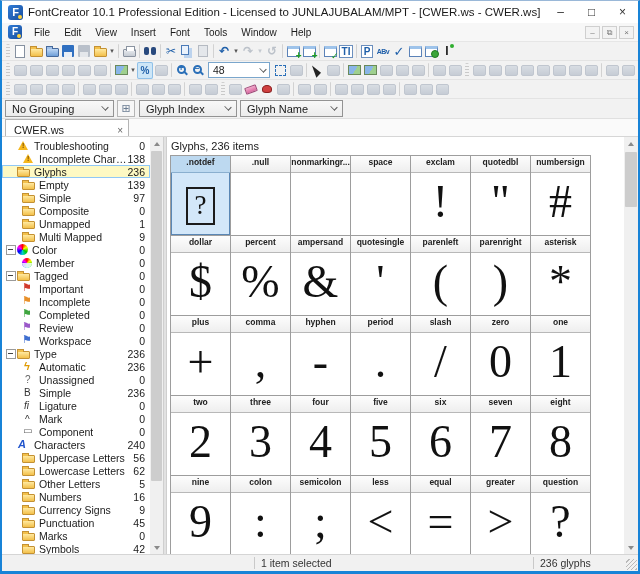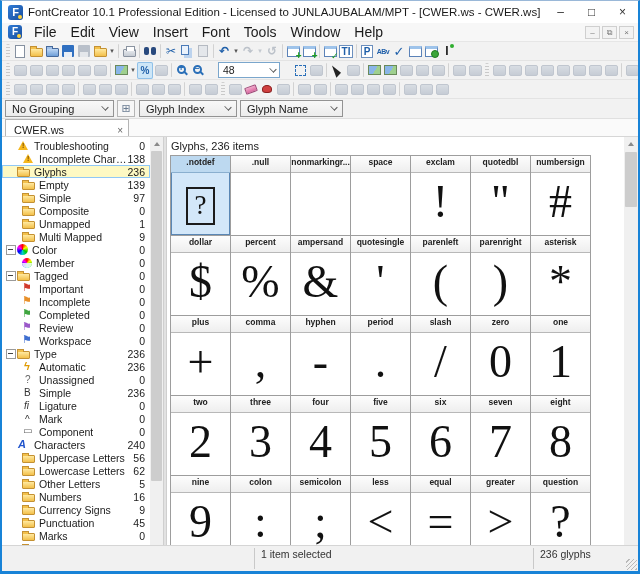--- a/index.html
+++ b/index.html
@@ -12,21 +12,21 @@
   .titlebar{position:absolute;left:0;top:0;right:0;height:22px;background:#fff;display:flex;align-items:center;}
   .applogo{width:15px;height:15px;margin:0 5px 0 6px;background:linear-gradient(135deg,#2f7bd6,#1a4f9e);
            border-radius:3px;color:#fff;font-weight:bold;font-size:11px;line-height:15px;text-align:center;position:relative;flex:none;}
   .applogo::after{content:"";position:absolute;right:1px;bottom:1px;width:4px;height:4px;border-radius:50%;background:#ffd23e;}
   .titletext{font-size:11.5px;white-space:nowrap;overflow:hidden;}
   .wbtns{margin-left:auto;display:flex;height:22px;}
   .wbtn{width:31px;text-align:center;line-height:22px;font-size:12px;color:#333;}
   
   .menubar{position:absolute;left:0;top:22px;right:0;height:19px;background:#f7f7f7;display:flex;align-items:center;border-bottom:1px solid #e6e6e6;}
   .menubar .applogo{width:14px;height:14px;line-height:14px;font-size:10px;}
-  .mitem{padding:0 7px;line-height:19px;font-size:14px;}
+  .mitem{padding:0 7px;line-height:19px;font-size:10px;}
   .mdibtns{margin-left:auto;display:flex;margin-right:4px;}
   .mdib{width:15px;height:13px;border:1px solid #cfcfcf;background:#f3f3f3;color:#777;font-size:8px;line-height:11px;text-align:center;margin-left:2px;}
   
   .tbrow{position:absolute;left:0;right:0;height:19px;background:#f2f2f2;border-bottom:1px solid #e3e3e3;display:flex;align-items:center;padding-left:2px;}
   #tb1{top:41px;} #tb2{top:60px;} #tb3{top:79px;}
   .tbi{width:16px;height:17px;display:inline-flex;align-items:center;justify-content:center;flex:none;
        font-size:12px;color:#333;position:relative;border-radius:2px;}
   .tbi i{display:block;font-style:normal;position:relative;}
   .sep{width:1px;height:14px;background:#d2d2d2;margin:0 2px;flex:none;}
   .hdl{width:4px;height:15px;flex:none;margin:0 2px;background:repeating-linear-gradient(180deg,#c9c9c9 0 1px,transparent 1px 3px);}
@@ -61,21 +61,21 @@
   .img i{width:13px;height:10px;border:1px solid #6a8a5a;background:linear-gradient(120deg,#8ab6e8 55%,#9fd08f 45%);}
   .mag i{width:9px;height:9px;border:2px solid #2a6fb8;border-radius:50%;margin:-2px 2px 0 0;}
   .mag i::after{content:"";position:absolute;width:5px;height:2px;background:#2a6fb8;right:-4px;bottom:-2px;transform:rotate(45deg);}
   .magp i::before{content:"+";position:absolute;left:0px;top:-4px;font-size:9px;font-weight:bold;color:#2a6fb8;}
   .magm i::before{content:"–";position:absolute;left:0px;top:-4px;font-size:9px;font-weight:bold;color:#2a6fb8;}
   .selbox i{width:11px;height:11px;border:1.5px dashed #2a6fb8;}
   .cur i{width:0;height:0;border-left:6px solid #222;border-top:10px solid transparent;border-bottom:3px solid transparent;transform:rotate(-20deg);}
   .ers i{width:12px;height:7px;background:linear-gradient(#f2a9cb,#d9679f);border:1px solid #a04878;transform:rotate(-20deg);border-radius:1px;}
   .bug i{width:10px;height:8px;background:#d04040;border-radius:50% 50% 40% 40%;border:1px solid #8a2020;}
   
-  .zcombo{width:62px;height:16px;background:#fff;border:1px solid #7aa6cc;display:inline-flex;align-items:center;padding:0 2px 0 4px;margin:0 12px;flex:none;font-size:10.5px;}
+  .zcombo{width:62px;height:16px;background:#fff;border:1px solid #7aa6cc;display:inline-flex;align-items:center;padding:0 2px 0 4px;margin:0 2px;flex:none;font-size:10.5px;}
   .chev{width:6px;height:6px;border-right:1.5px solid #555;border-bottom:1.5px solid #555;transform:rotate(45deg) scale(1,.75);margin:-3px 1px 0 auto;flex:none;}
   
   .filters{position:absolute;left:0;top:98px;right:0;height:20px;background:#f2f2f2;border-bottom:1px solid #e0e0e0;display:flex;align-items:center;padding-left:3px;}
   .combo{height:17px;background:linear-gradient(#f8f8f8,#ececec);border:1px solid #939393;display:inline-flex;align-items:center;padding:0 4px 0 6px;margin-right:3px;font-size:11px;flex:none;}
   .combo .chev{margin-left:auto;}
   #combo-grouping{width:109px;} #combo-sort{width:98px;} #combo-name{width:103px;}
   .fbtn{width:18px;height:17px;border:1px solid #b5b5b5;background:#f6f6f6;display:inline-flex;align-items:center;justify-content:center;color:#6a7c92;font-size:11px;margin-right:4px;flex:none;}
   
   .tabrow{position:absolute;left:0;top:118px;right:0;height:18px;background:#fafafa;border-bottom:1px solid #d6d6d6;display:flex;align-items:flex-end;padding-left:3px;}
   .tab{width:124px;height:17px;background:#fff;border:1px solid #b5b5b5;border-bottom:none;display:flex;align-items:flex-end;padding:0 5px 0 8px;font-size:11px;}
@@ -128,21 +128,21 @@
   .grid{position:absolute;left:3px;top:18px;width:421px;display:flex;flex-wrap:wrap;border-top:1px solid #9d9d9d;border-left:1px solid #9d9d9d;background:#fff;}
   .gcell{width:60px;height:80px;border-right:1px solid #9d9d9d;border-bottom:1px solid #9d9d9d;background:#fff;}
   .ghead{height:17px;background:linear-gradient(#fdfdfd,#eeeeee);border-bottom:1px solid #b8b8b8;
          font-size:8.5px;font-weight:bold;color:#222;text-align:center;line-height:13px;overflow:hidden;white-space:nowrap;}
   .gbody{height:66px;text-align:center;line-height:58px;font-family:"Liberation Serif","DejaVu Serif",serif;font-size:46px;color:#111;overflow:hidden;}
   .gcell.sel{background:#d3e7f9;box-shadow:inset 0 0 0 1px #5a87b5;}
   .gcell.sel .ghead{background:#bdd9f0;border-bottom-color:#8aafcf;}
   .gcell.notdef .gbody{display:flex;align-items:center;justify-content:center;line-height:normal;}
   .gcell.notdef .gglyph{display:inline-block;border:2px solid #1b1b1b;padding:1px 7px 3px;font-size:27px;line-height:30px;}
   
-  .statusbar{position:absolute;left:0;right:0;bottom:0;height:26px;background:#f1f1f1;border-top:1px solid #d5d5d5;font-size:10.5px;color:#333;}
+  .statusbar{position:absolute;left:0;right:0;bottom:0;height:17px;background:#f1f1f1;border-top:1px solid #d5d5d5;font-size:10.5px;color:#333;}
   .ssep{position:absolute;top:2px;bottom:2px;width:1px;background:#c9c9c9;}
   .stxt{position:absolute;top:0;line-height:16px;}
   .grip{position:absolute;right:1px;bottom:1px;width:11px;height:11px;
         background:repeating-linear-gradient(135deg,transparent 0 2px,#b9b9b9 2px 3px);}
 </style>
 </head>
 <body>
 
 <div id="win">
 

